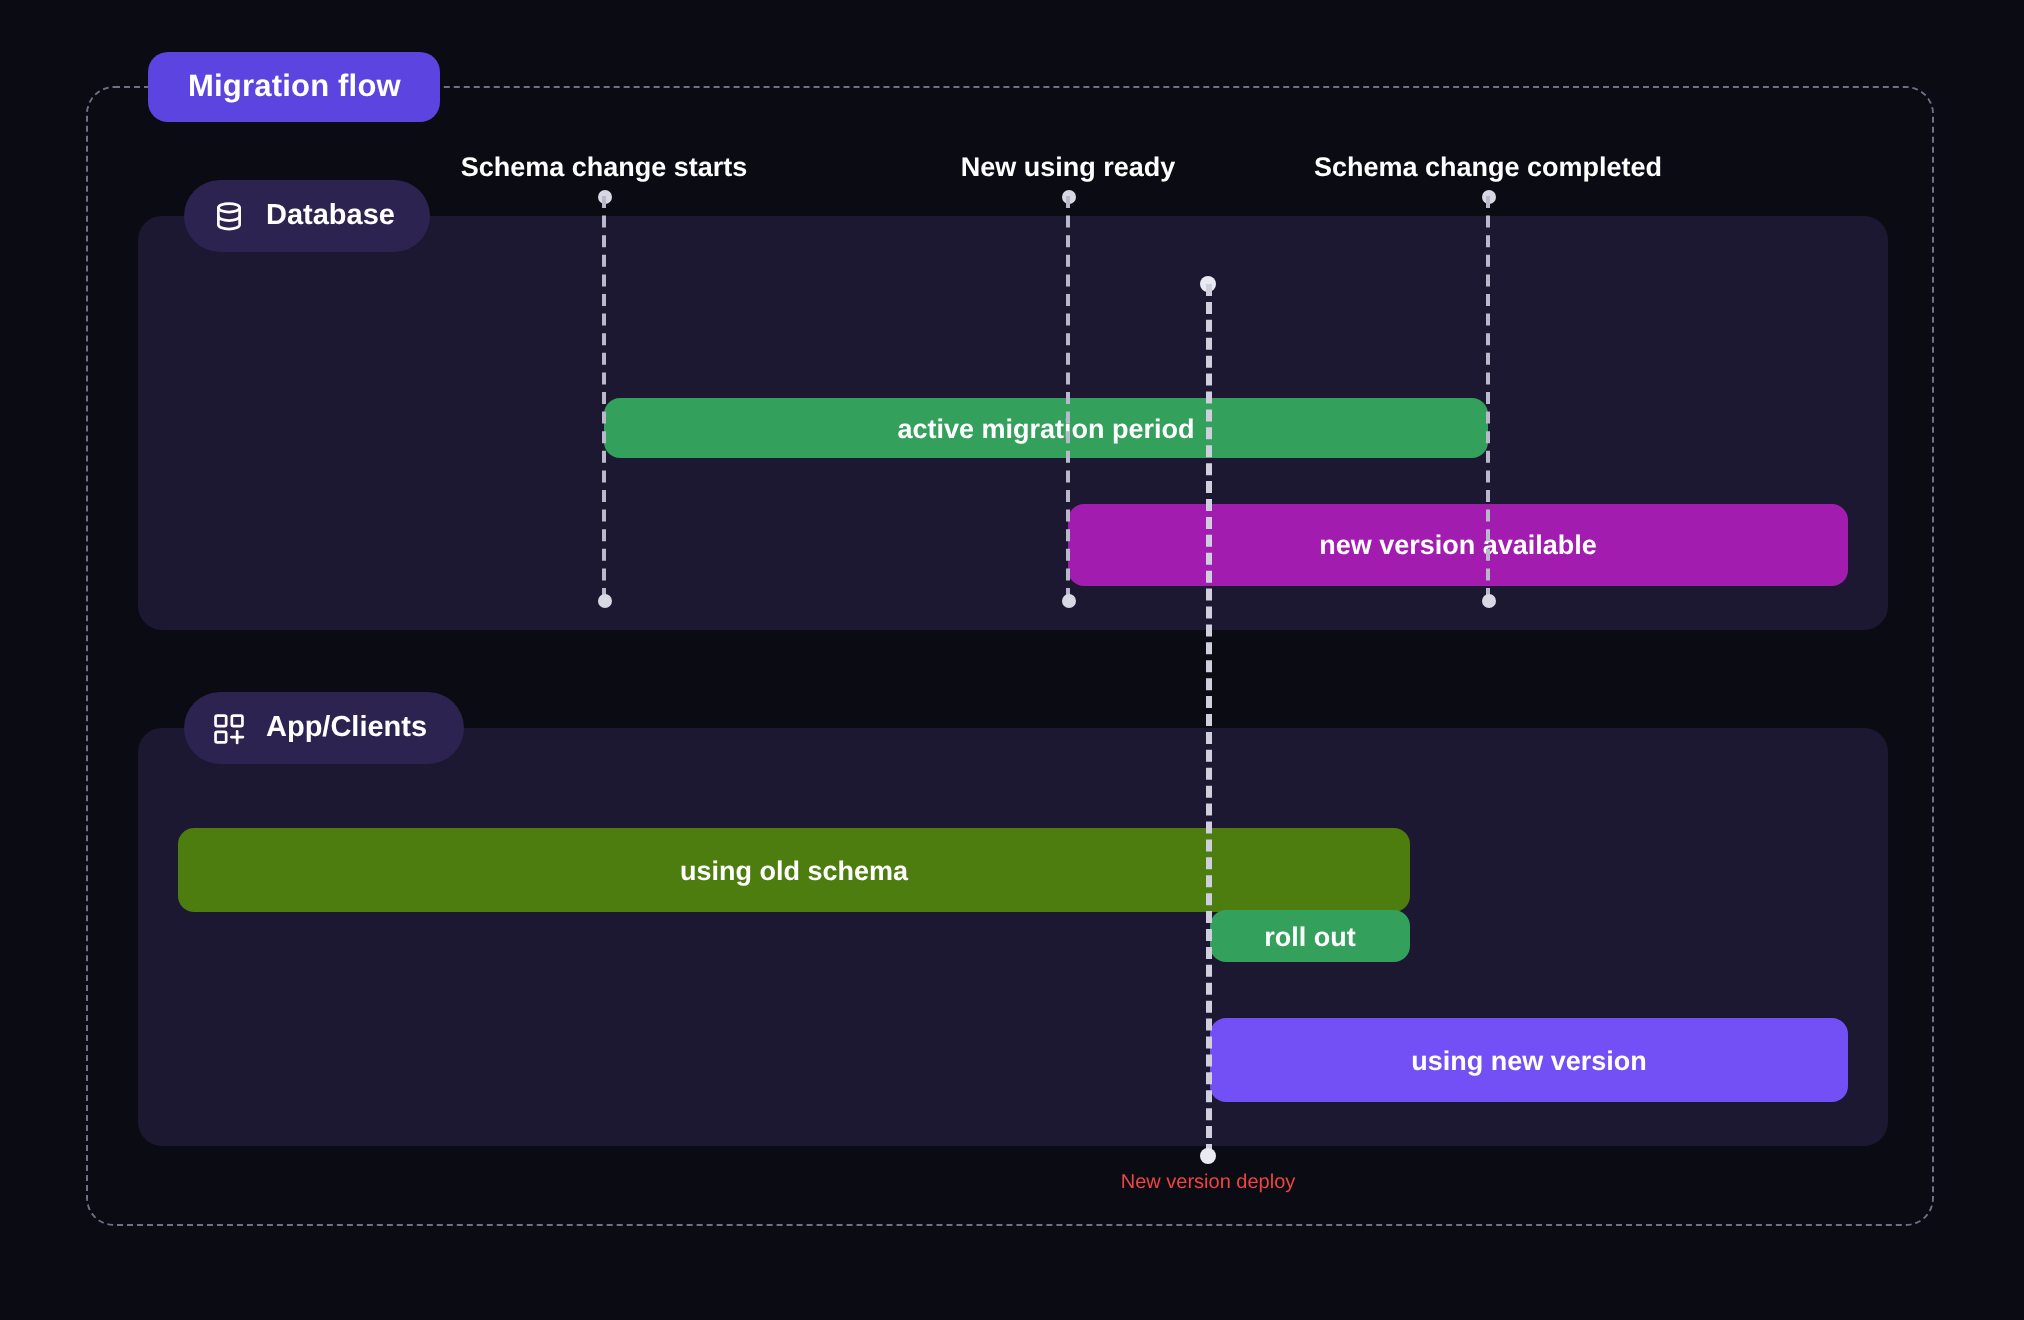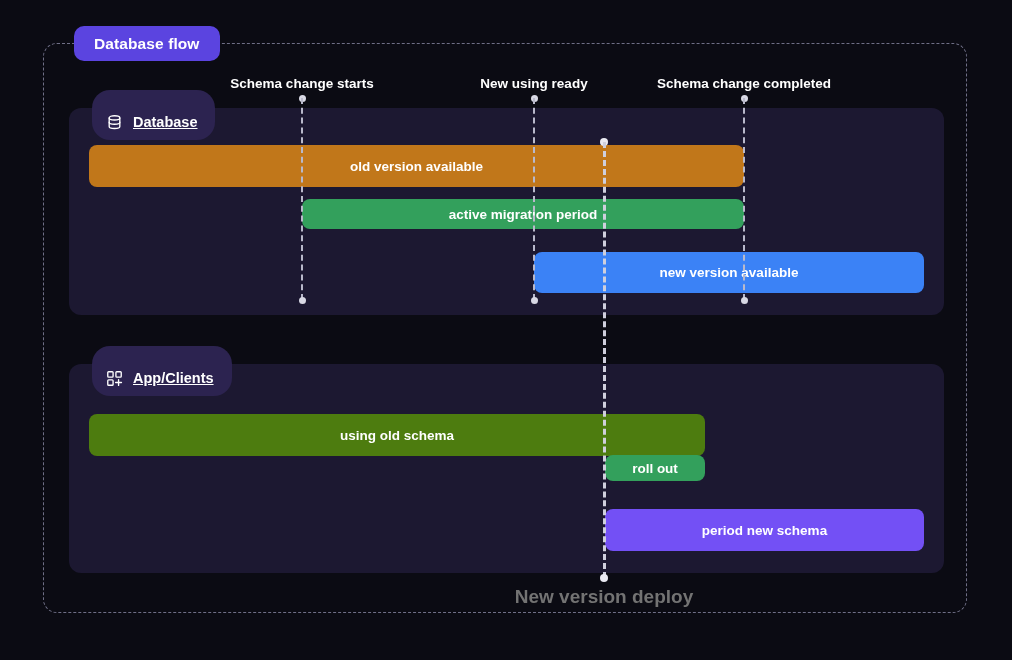--- a/index.html
+++ b/index.html
@@ -59,31 +59,30 @@
     background: #1c1831;
     border-radius: 12px;
   }
   .lane.db    { top: 108px; height: 207px; }
   .lane.app   { top: 364px; height: 209px; }
 
   
   .lane-chip {
     position: absolute;
     height: 36px;
-    padding: 14px 18px 0 14px;
+    padding: 0 18px 0 14px;
     display: flex;
     align-items: center;
     gap: 10px;
     background: #2c2350;
     border-radius: 18px;
     color: #ffffff;
     font-size: 14.5px;
     font-weight: bold;
     z-index: 6;
-    text-decoration: underline;
   }
   .lane-chip.db  { left: 92px; top: 90px; }
   .lane-chip.app { left: 92px; top: 346px; }
   .lane-chip svg { display: block; }
 
   
   .milestone {
     position: absolute;
     top: 95px;
     z-index: 4;
@@ -154,23 +153,23 @@
     background: #eaeaf2;
   }
   .deploy .ddot-t { top: 0; }
   .deploy .ddot-b { top: 436px; }
   .deploy .dlabel {
     position: absolute;
     left: 50%;
     top: 448px;
     transform: translateX(-50%);
     white-space: nowrap;
-    color: #737373;
-    font-size: 19px;
-    font-weight: bold;
+    color: #ef4444;
+    font-size: 10px;
+    font-weight: normal;
   }
 
   
   .bar {
     position: absolute;
     display: flex;
     align-items: center;
     justify-content: center;
     border-radius: 8px;
     color: #ffffff;
@@ -185,21 +184,21 @@
 <body>
 
 <div id="stage" style="background: rgb(11, 11, 19);">
 
   <div class="outer-frame" style="border-color: rgb(111, 111, 134);"></div>
 
   <div class="lane db" style="background: rgb(28, 24, 49);"></div>
   <div class="lane app" style="background: rgb(28, 24, 49);"></div>
 
   <div class="title-chip" style="background: rgb(91, 68, 224);">
-    <span>Database flow</span>
+    <span>Migration flow</span>
   </div>
 
   <div class="lane-chip db" style="background: rgb(44, 35, 80);">
     <span>
       <svg width="17" height="17" viewBox="0 0 24 24" fill="none" stroke="#ffffff" stroke-width="1.9" stroke-linecap="round" stroke-linejoin="round">
         <ellipse cx="12" cy="5.5" rx="7.5" ry="3"></ellipse>
         <path d="M4.5 5.5v6c0 1.66 3.36 3 7.5 3s7.5-1.34 7.5-3v-6"></path>
         <path d="M4.5 11.5v6c0 1.66 3.36 3 7.5 3s7.5-1.34 7.5-3v-6"></path>
       </svg>
     </span>
@@ -239,33 +238,30 @@
     <div class="mdot-b" style="top: 202px;"></div>
   </div>
 
   <div class="deploy" id="deploy" style="left: 514px; width: 180px;">
     <div class="ddot-t"></div>
     <div class="dline"></div>
     <div class="ddot-b"></div>
     <div class="dlabel">New version deploy</div>
   </div>
 
-  <div class="bar" id="b00" style="left: 89px; top: 145px; width: 655px; height: 42px; background: rgb(193, 119, 26);">
-    <span>old version available</span>
-  </div>
   <div class="bar" id="b01" style="left: 302px; top: 199px; width: 442px; height: 30px; background: rgb(51, 160, 92);">
     <span>active migration period</span>
   </div>
-  <div class="bar" id="b02" style="left: 534px; top: 252px; width: 390px; height: 41px; background: #3b82f6;">
+  <div class="bar" id="b02" style="left: 534px; top: 252px; width: 390px; height: 41px; background: #a21caf;">
     <span>new version available</span>
   </div>
 
   <div class="bar" id="b10" style="left: 89px; top: 414px; width: 616px; height: 42px; background: #4d7c0f;">
     <span>using old schema</span>
   </div>
   <div class="bar" id="b11" style="left: 605px; top: 455px; width: 100px; height: 26px; background: rgb(51, 160, 92);">
     <span>roll out</span>
   </div>
   <div class="bar" id="b12" style="left: 605px; top: 509px; width: 319px; height: 42px; background: rgb(115, 80, 245);">
-    <span>period new schema</span>
+    <span>using new version</span>
   </div>
 
 </div>
 
 </body></html>

